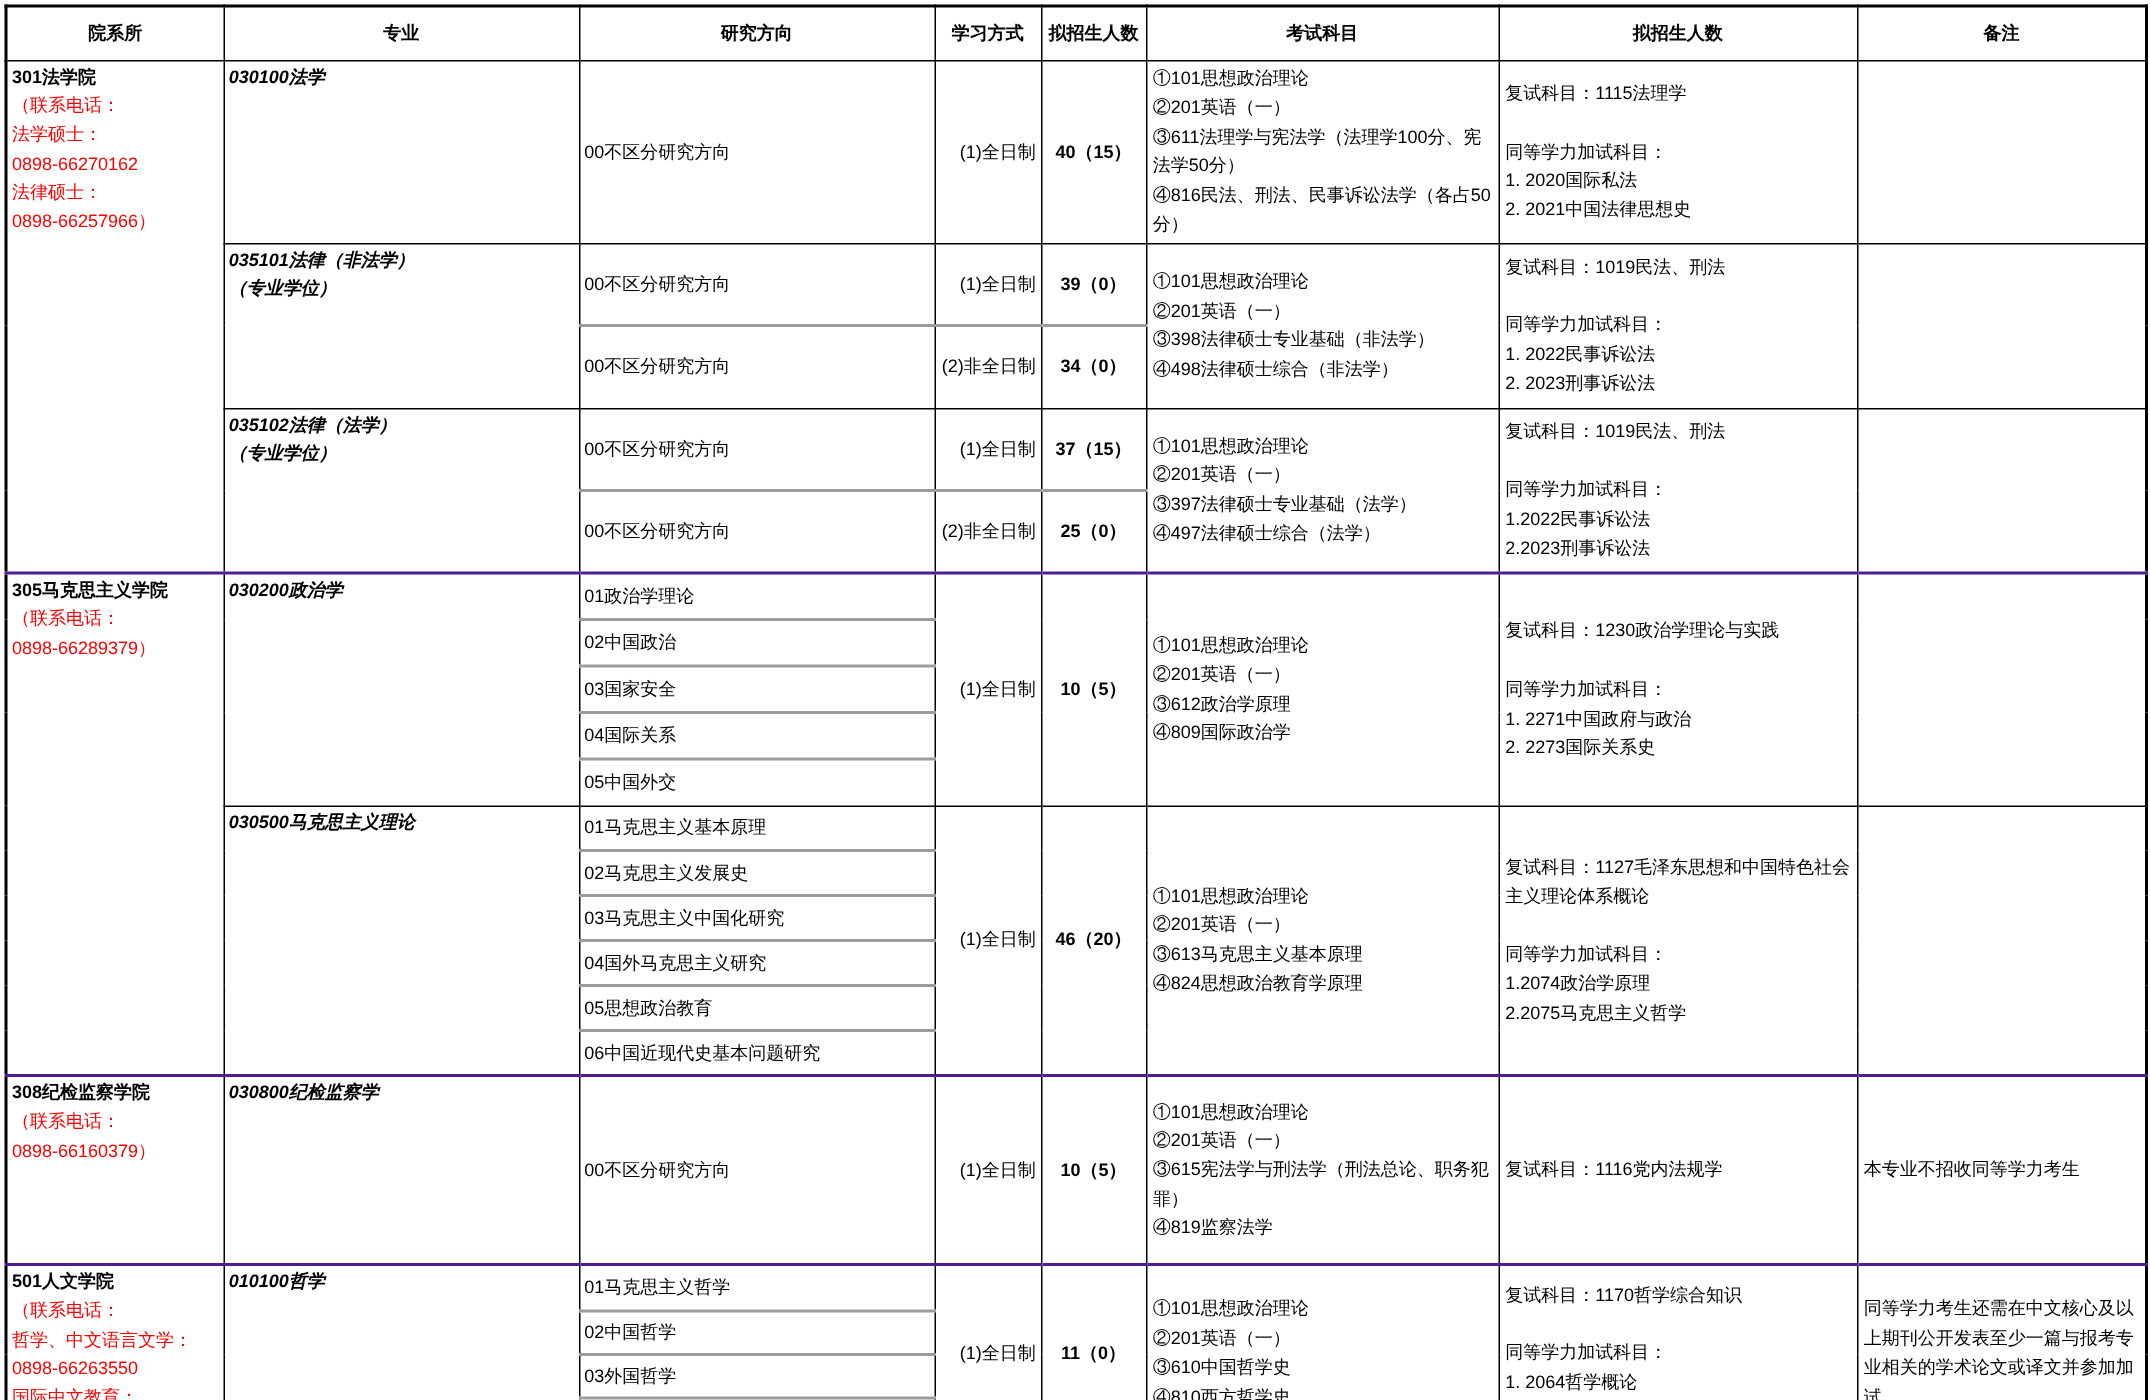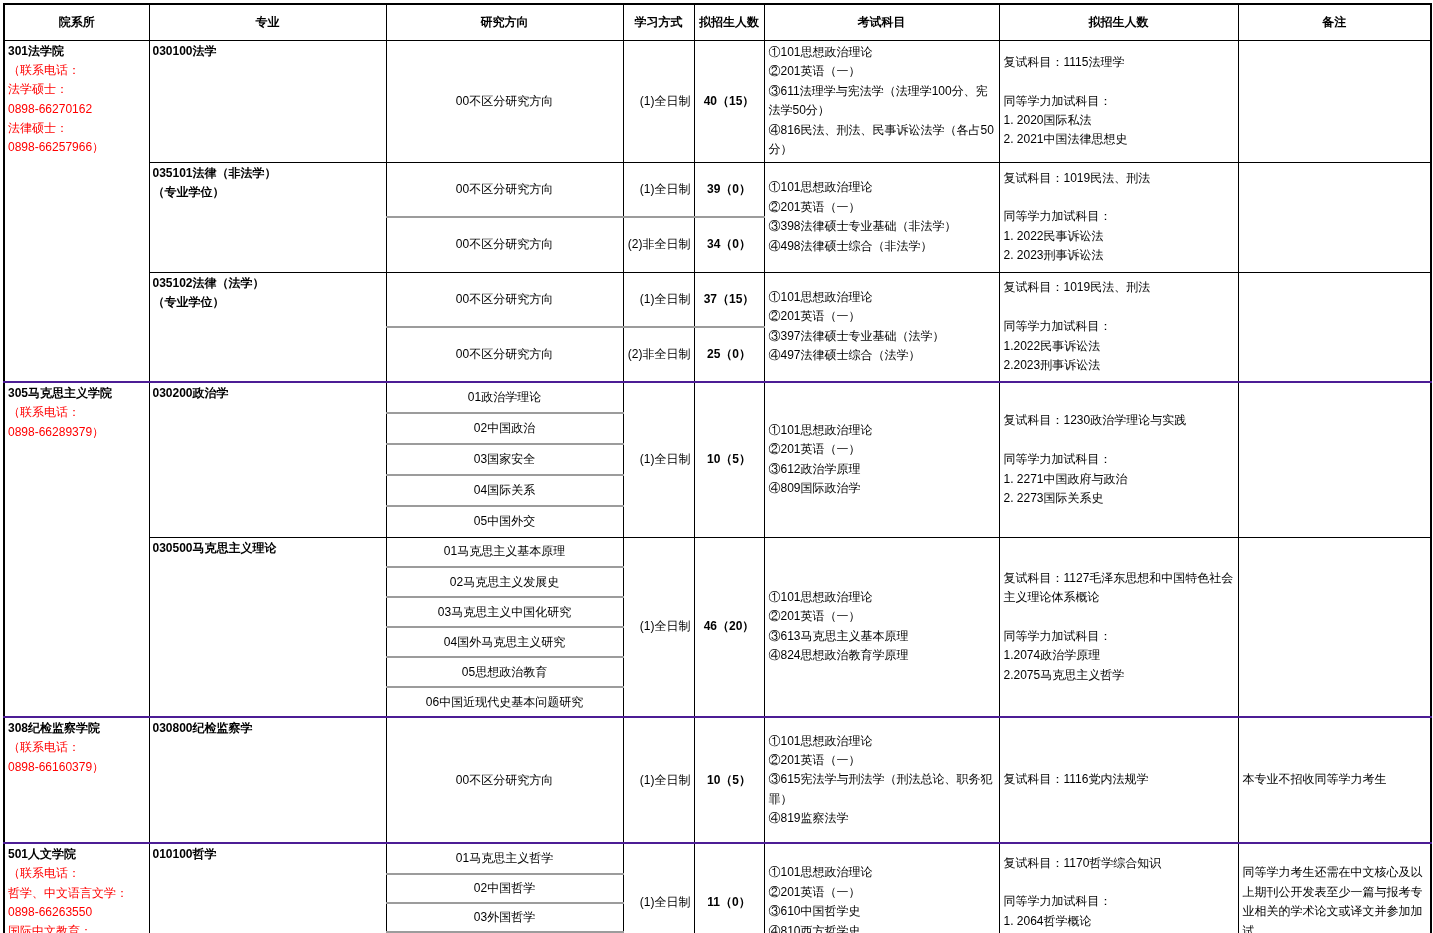--- a/index.html
+++ b/index.html
@@ -25,22 +25,22 @@
     font-weight: bold;
     text-align: center;
     vertical-align: middle;
     height: 33px;
     border-bottom: 2px solid #000;
     margin-top: 48px;
   }
   td.dept { vertical-align: top; }
   .dept-name { font-weight: bold; line-height: 1.6; white-space: pre-wrap; }
   .contact { color: var(--red, #ff0000); font-weight: normal; line-height: 1.6; white-space: pre-wrap; }
-  td.major { vertical-align: top; font-weight: bold; white-space: pre-wrap; line-height: 1.6; }
-  td.dir { vertical-align: middle; text-align: center; }
+  td.major { vertical-align: top; font-weight: bold; white-space: pre-wrap; line-height: 1.6; font-style: italic; }
+  td.dir { vertical-align: middle; text-align: left; }
   td.mode { vertical-align: middle; text-align: right; }
   td.quota { vertical-align: middle; text-align: center; font-weight: bold; }
   td.exam, td.retest, td.remark {
     vertical-align: middle;
     white-space: pre-line;
     line-height: 1.62;
     padding: 2px 4px;
   }
   tr.dept-top > td { border-top: 2px solid #4c1d95; }
   td.sepb { border-bottom: 2px solid var(--gray, #9c9c9c); }

